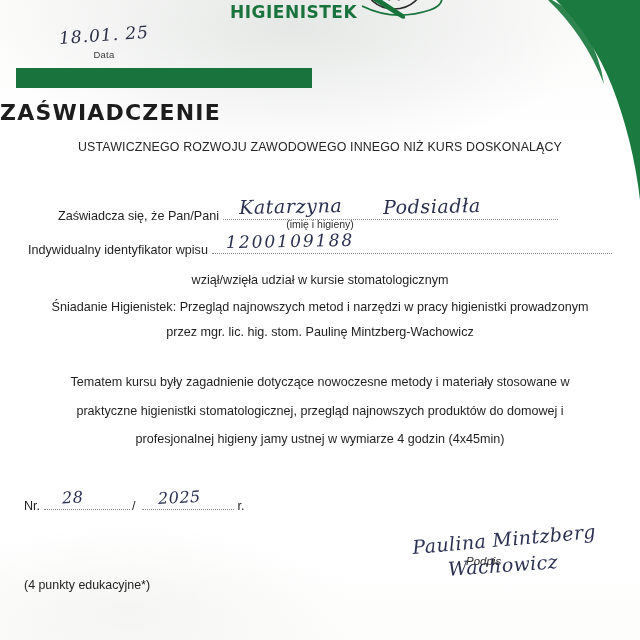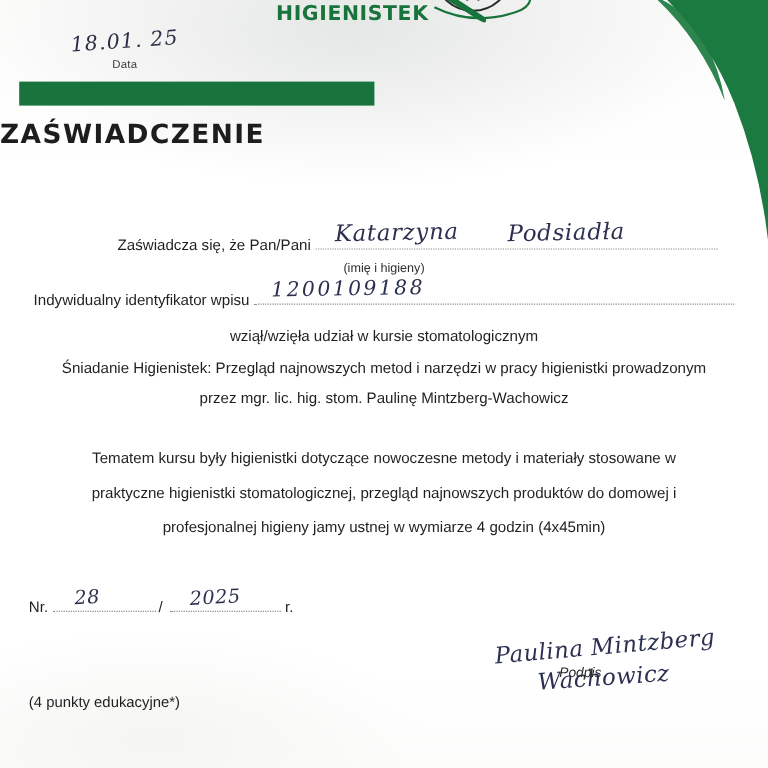--- a/index.html
+++ b/index.html
@@ -145,21 +145,21 @@
   }
   .hand-on-line {
     position: absolute;
     bottom: 2px;
     font-family: "DejaVu Serif", serif;
     font-style: italic;
     color: #2b3050;
     white-space: nowrap;
   }
 
-  #row-name { left: 58px; top: 196px; width: 500px; margin-left: 40px; }
+  #row-name { left: 58px; top: 208px; width: 500px; }
   .name-first {
     left: 16px;
     font-size: 19px;
     letter-spacing: 0.6px;
     transform: rotate(-1.2deg);
   }
   .name-last {
     left: 160px;
     font-size: 19px;
     letter-spacing: 0.6px;
@@ -307,20 +307,21 @@
       </svg>
     </div>
   </div>
 
   <div class="date-block">
     <div class="hand date-hand">18.01. 25</div>
     <div class="date-label">Data</div>
   </div>
 
   <div class="title">ZAŚWIADCZENIE</div>
+  <div class="subtitle">USTAWICZNEGO ROZWOJU ZAWODOWEGO INNEGO NIŻ KURS DOSKONALĄCY</div>
 
   <div class="row" id="row-name">
     <span class="label">Zaświadcza się, że Pan/Pani</span>
     <span class="dots">
       <span class="hand hand-on-line name-first">Katarzyna</span>
       <span class="hand hand-on-line name-last">Podsiadła</span>
     </span>
   </div>
   <div class="caption-name">(imię i higieny)</div>
 
@@ -328,21 +329,21 @@
     <span class="label">Indywidualny identyfikator wpisu</span>
     <span class="dots">
       <span class="hand hand-on-line id-hand">1200109188</span>
     </span>
   </div>
 
   <div class="ctr-line" id="line-participation">wziął/wzięła udział w kursie stomatologicznym</div>
   <div class="ctr-line" id="line-course-2">przez  mgr. lic. hig. stom. Paulinę Mintzberg-Wachowicz</div>
   <div class="ctr-line" id="line-course-1">Śniadanie Higienistek: Przegląd najnowszych metod i narzędzi w pracy higienistki prowadzonym</div>
 
-  <div class="ctr-line" id="para-1">Tematem kursu były higienistki dotyczące nowoczesne metody i materiały stosowane w</div>
+  <div class="ctr-line" id="para-1">Tematem kursu były zagadnienie dotyczące nowoczesne metody i materiały stosowane w</div>
   <div class="ctr-line" id="para-2">praktyczne higienistki stomatologicznej, przegląd najnowszych produktów do domowej i</div>
   <div class="ctr-line" id="para-3">profesjonalnej higieny jamy ustnej w wymiarze 4 godzin (4x45min)</div>
 
   <div class="row" id="row-nr">
     <span class="label">Nr.</span>
     <span class="dots nr-dots-a">
       <span class="hand hand-on-line nr-hand">28</span>
     </span>
     <span class="nr-sep">/</span>
     <span class="dots nr-dots-b">

